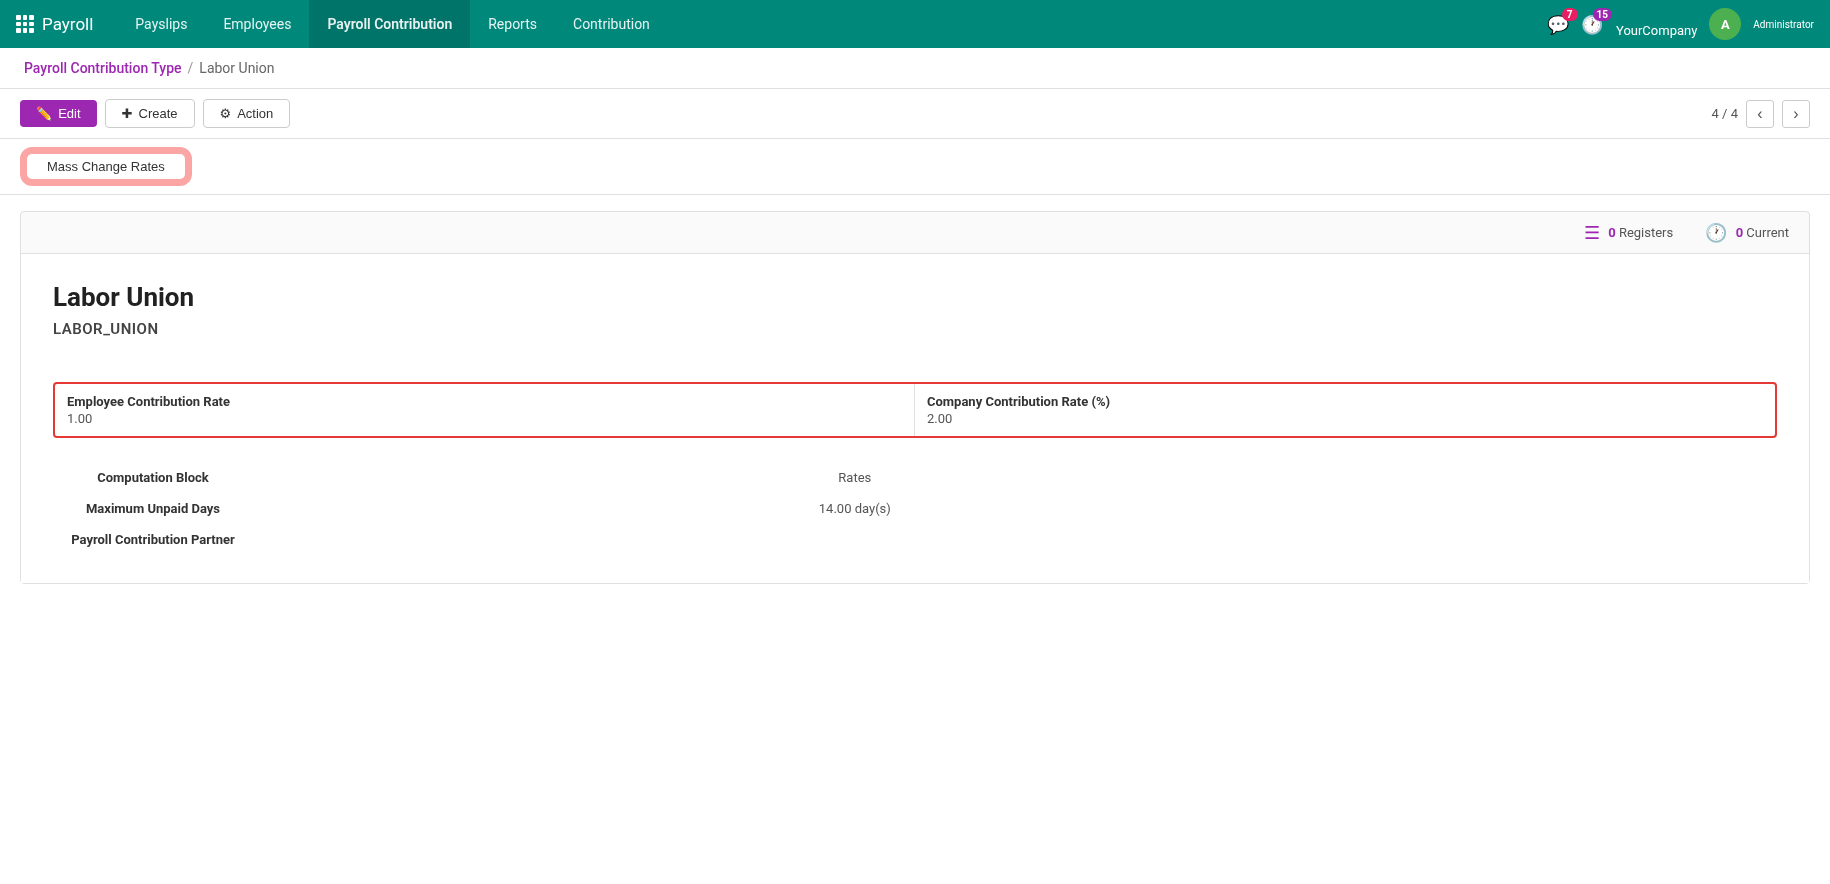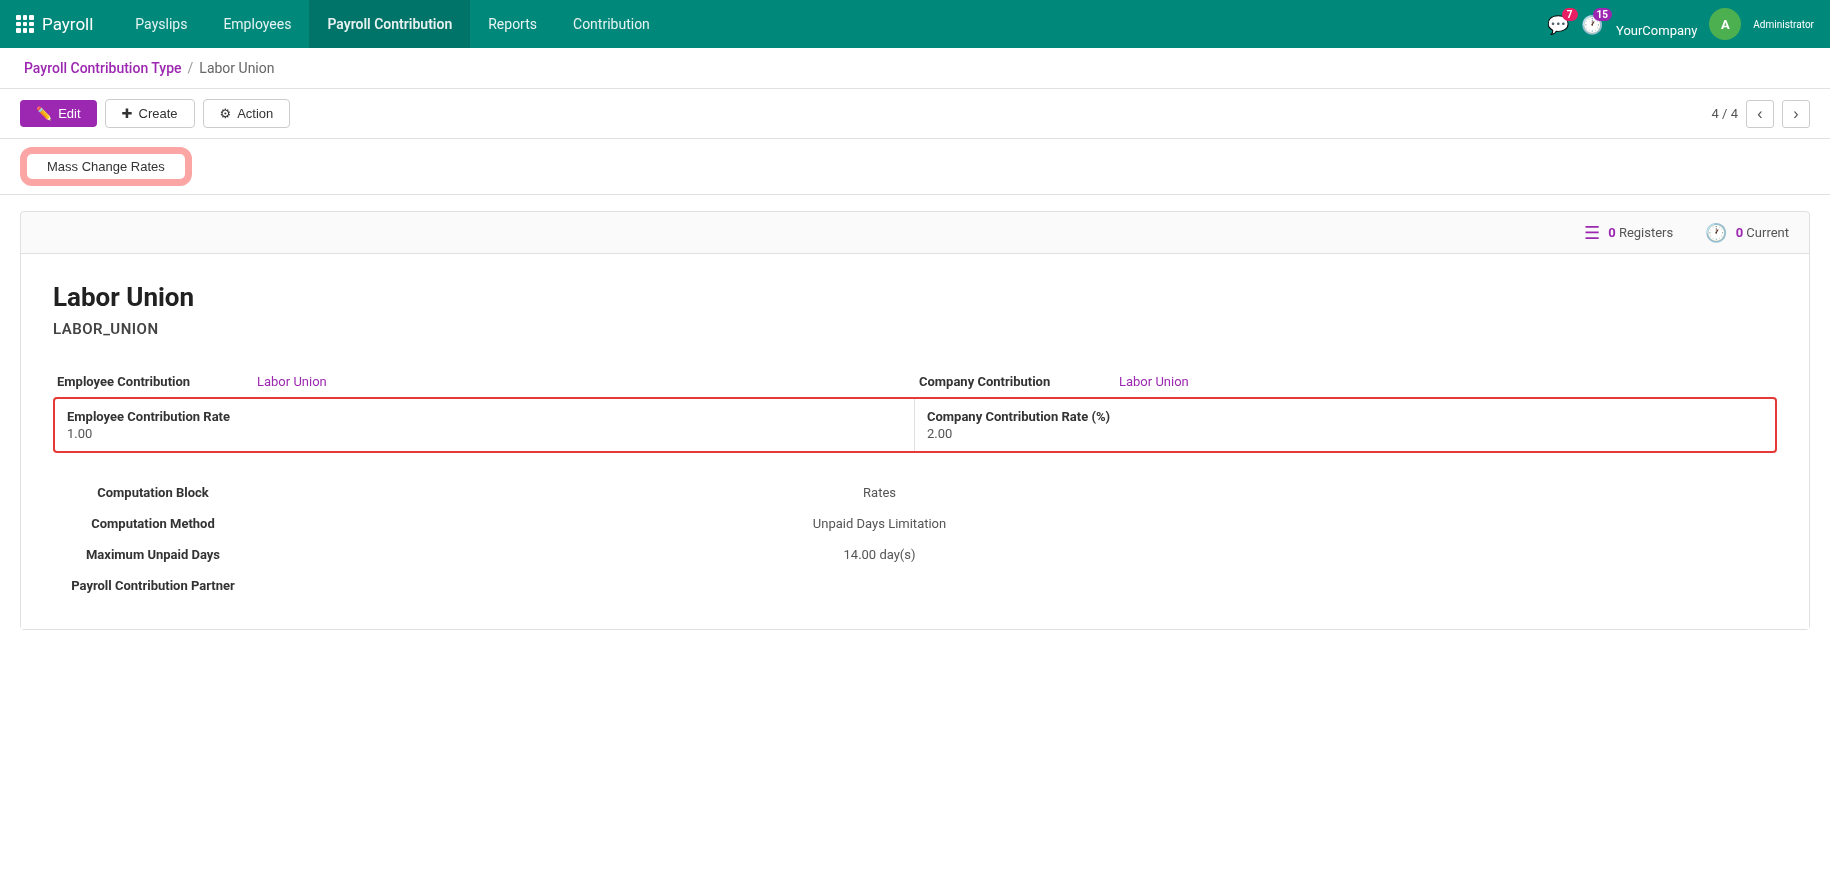--- a/index.html
+++ b/index.html
@@ -261,21 +261,21 @@
     .record-title {
       font-size: 26px;
       font-weight: 700;
       color: #212121;
       margin-bottom: 8px;
     }
     .record-code {
       font-size: 15px;
       font-weight: 600;
       color: #444;
-      margin-bottom: 28px;
+      margin-bottom: 44px;
       letter-spacing: 0.5px;
     }
 
     
     .form-table {
       width: 100%;
       border-collapse: collapse;
     }
     .form-table td {
       padding: 8px 4px;
@@ -417,55 +417,39 @@
         <span class="stat-text">
           <strong>0</strong>&nbsp;<span>Current</span>
         </span>
       </div>
     </div>
 
     <div class="form-content">
       <div class="record-title">Labor Union</div>
       <div class="record-code">LABOR_UNION</div>
 
-      <table class="form-table">
-        <tbody>
-          <tr>
-            <td class="label-col">Employee Contribution</td>
-            <td class="value-col link">Labor Union</td>
-            <td class="label-col">Company Contribution</td>
-            <td class="value-col link">Labor Union</td>
-          </tr>
-        </tbody>
-      </table>
 
       <div class="contribution-box">
         <div class="contribution-box-inner">
           <div class="contrib-cell">
             <div class="contrib-label">Employee Contribution Rate</div>
             <div class="contrib-value">1.00</div>
           </div>
           <div class="contrib-cell">
             <div class="contrib-label">Company Contribution Rate (%)</div>
             <div class="contrib-value">2.00</div>
           </div>
         </div>
       </div>
 
       <table class="form-table" style="margin-top: 24px; text-align: center;">
         <tbody>
           <tr>
             <td class="label-col">Computation Block</td>
             <td class="value-col">Rates</td>
-            <td class="label-col"></td>
-            <td class="value-col"></td>
-          </tr>
-          <tr>
-            <td class="label-col">Computation Method</td>
-            <td class="value-col">Unpaid Days Limitation</td>
             <td class="label-col"></td>
             <td class="value-col"></td>
           </tr>
           <tr>
             <td class="label-col">Maximum Unpaid Days</td>
             <td class="value-col">14.00 day(s)</td>
             <td class="label-col"></td>
             <td class="value-col"></td>
           </tr>
           <tr>

